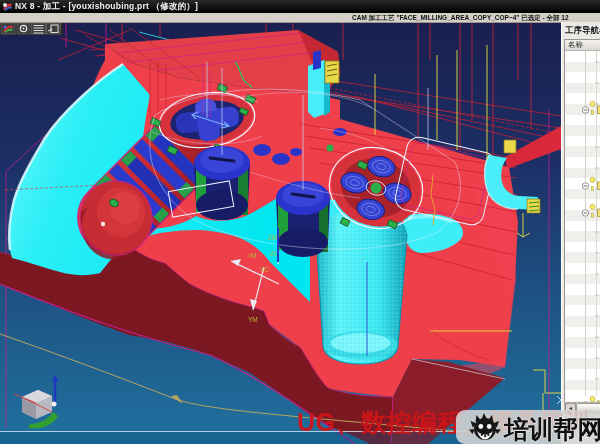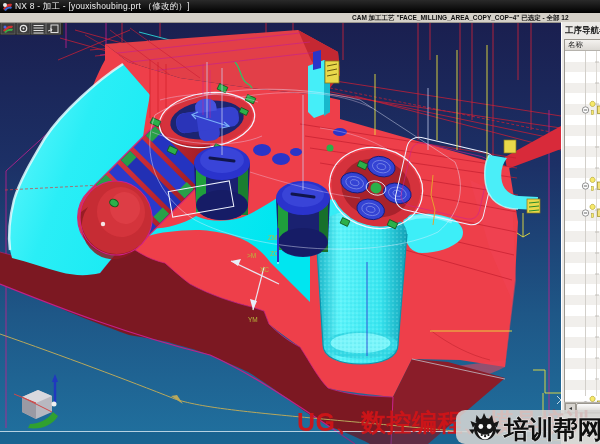--- a/index.html
+++ b/index.html
@@ -395,21 +395,21 @@
     <rect x="0" y="432" width="561" height="12" fill="#0f4d78" opacity="0.35"></rect>
     <line x1="0" y1="431.5" x2="561" y2="431.5" stroke="#cfe3ee" stroke-width="1" opacity="0.85"></line>
   </svg>
 
   <div class="abs" style="left:0;top:0;width:600px;height:13px;background:linear-gradient(#2a2a2a,#000);">
     <svg class="abs" style="left:2px;top:1px" width="11" height="11" viewBox="0 0 11 11">
       <path d="M1,8 C3,4 6,2 10,3 L9,6 C6,5 4,6 3,9 Z" fill="#d03030"></path>
       <path d="M2,9 C4,6 7,5 10,6 L9,8 C7,7 5,8 4,10 Z" fill="#3868d8"></path>
       <circle cx="3" cy="4" r="2" fill="#e8e8e8"></circle>
     </svg>
-    <span style="position:absolute;left:15px;top:1px;color:#f0f0f0;font-size:8.5px;font-weight:normal;letter-spacing:0.2px;">NX 8 - 加工 - [youxishoubing.prt （修改的）]</span>
+    <span style="position:absolute;left:15px;top:1px;color:#f0f0f0;font-size:8.5px;font-weight:bold;letter-spacing:0.2px;">NX 8 - 加工 - [youxishoubing.prt （修改的）]</span>
   </div>
 
   <div class="abs" style="left:0;top:13px;width:600px;height:9px;background:#d4d0c8;border-bottom:1px solid #9a968e;">
     <span style="position:absolute;left:352px;top:1px;color:#111;font-size:6.5px;font-weight:bold;white-space:nowrap;">CAM 加工工艺 "FACE_MILLING_AREA_COPY_COP~4" 已选定 - 全部 12</span>
   </div>
 
   <div class="abs" style="left:561px;top:22px;width:39px;height:422px;background:#eceae7;border-left:1px solid #fff;">
     <div class="abs" style="left:3px;top:3px;width:40px;height:12px;font-size:8.5px;font-weight:bold;color:#222;white-space:nowrap;overflow:hidden;">工序导航器</div>
 
     <div class="abs" style="left:2px;top:17px;width:37px;height:370px;background:#fff;border:1px solid #9a968e;border-right:none;overflow:hidden;">

